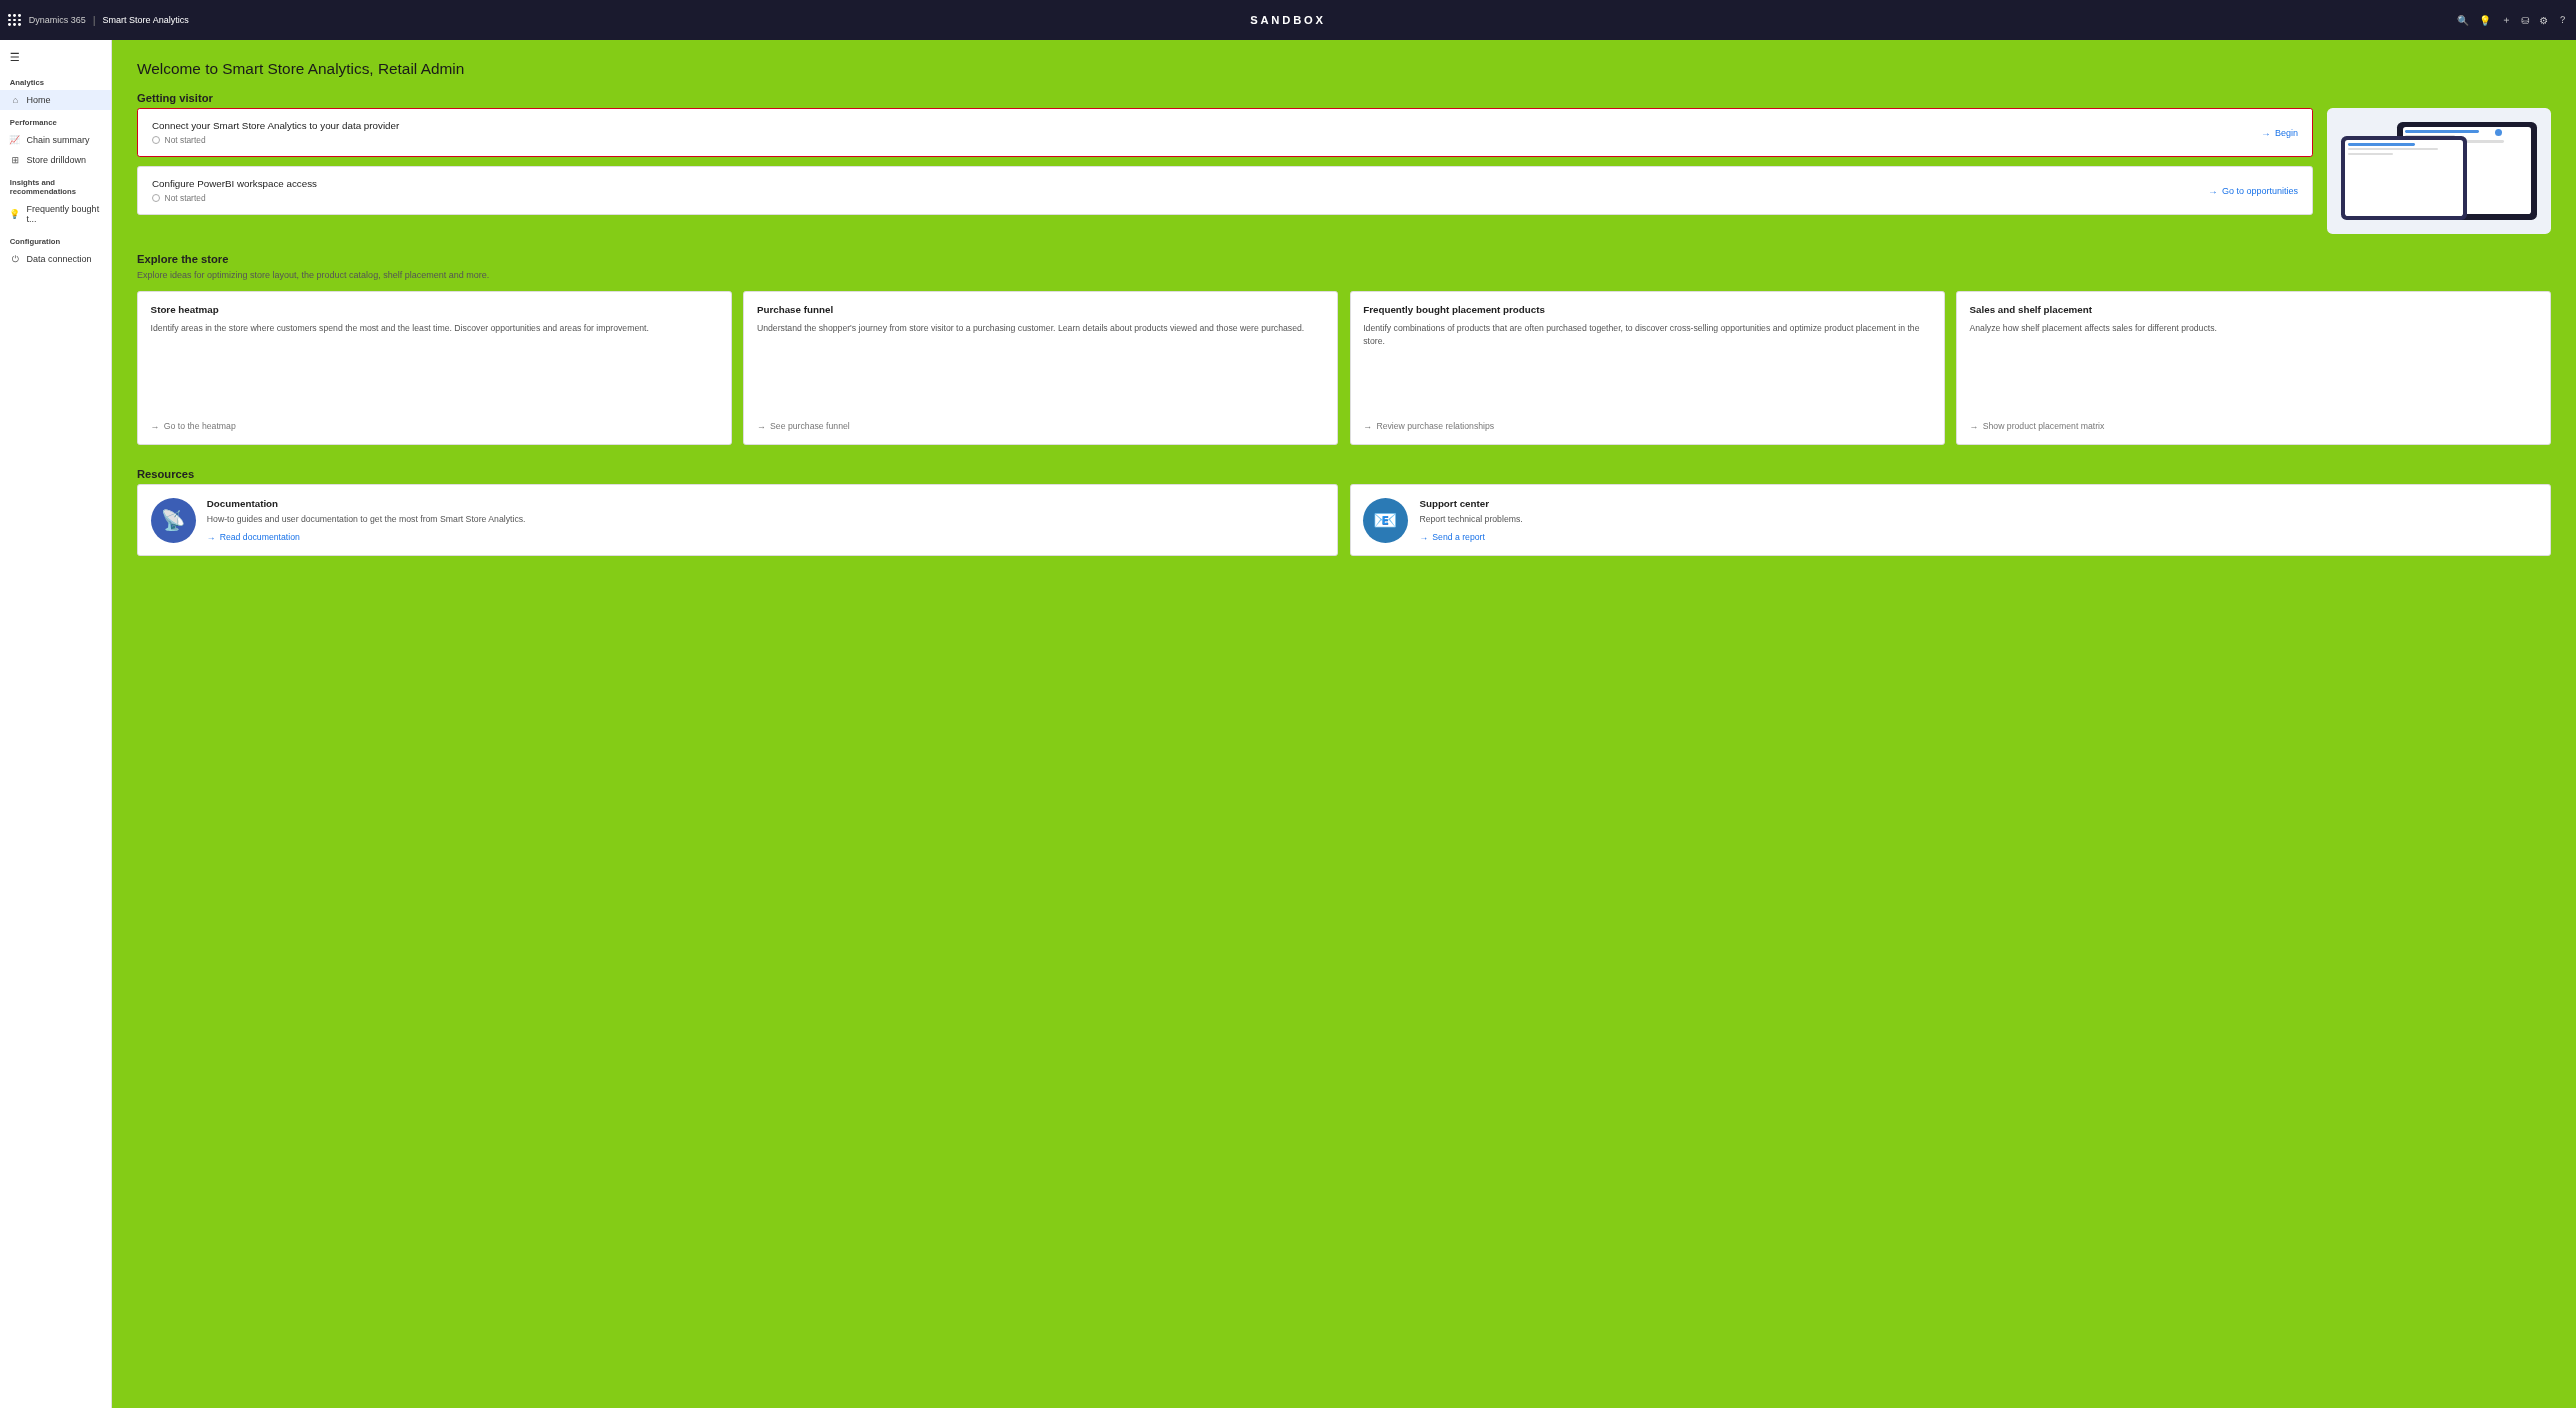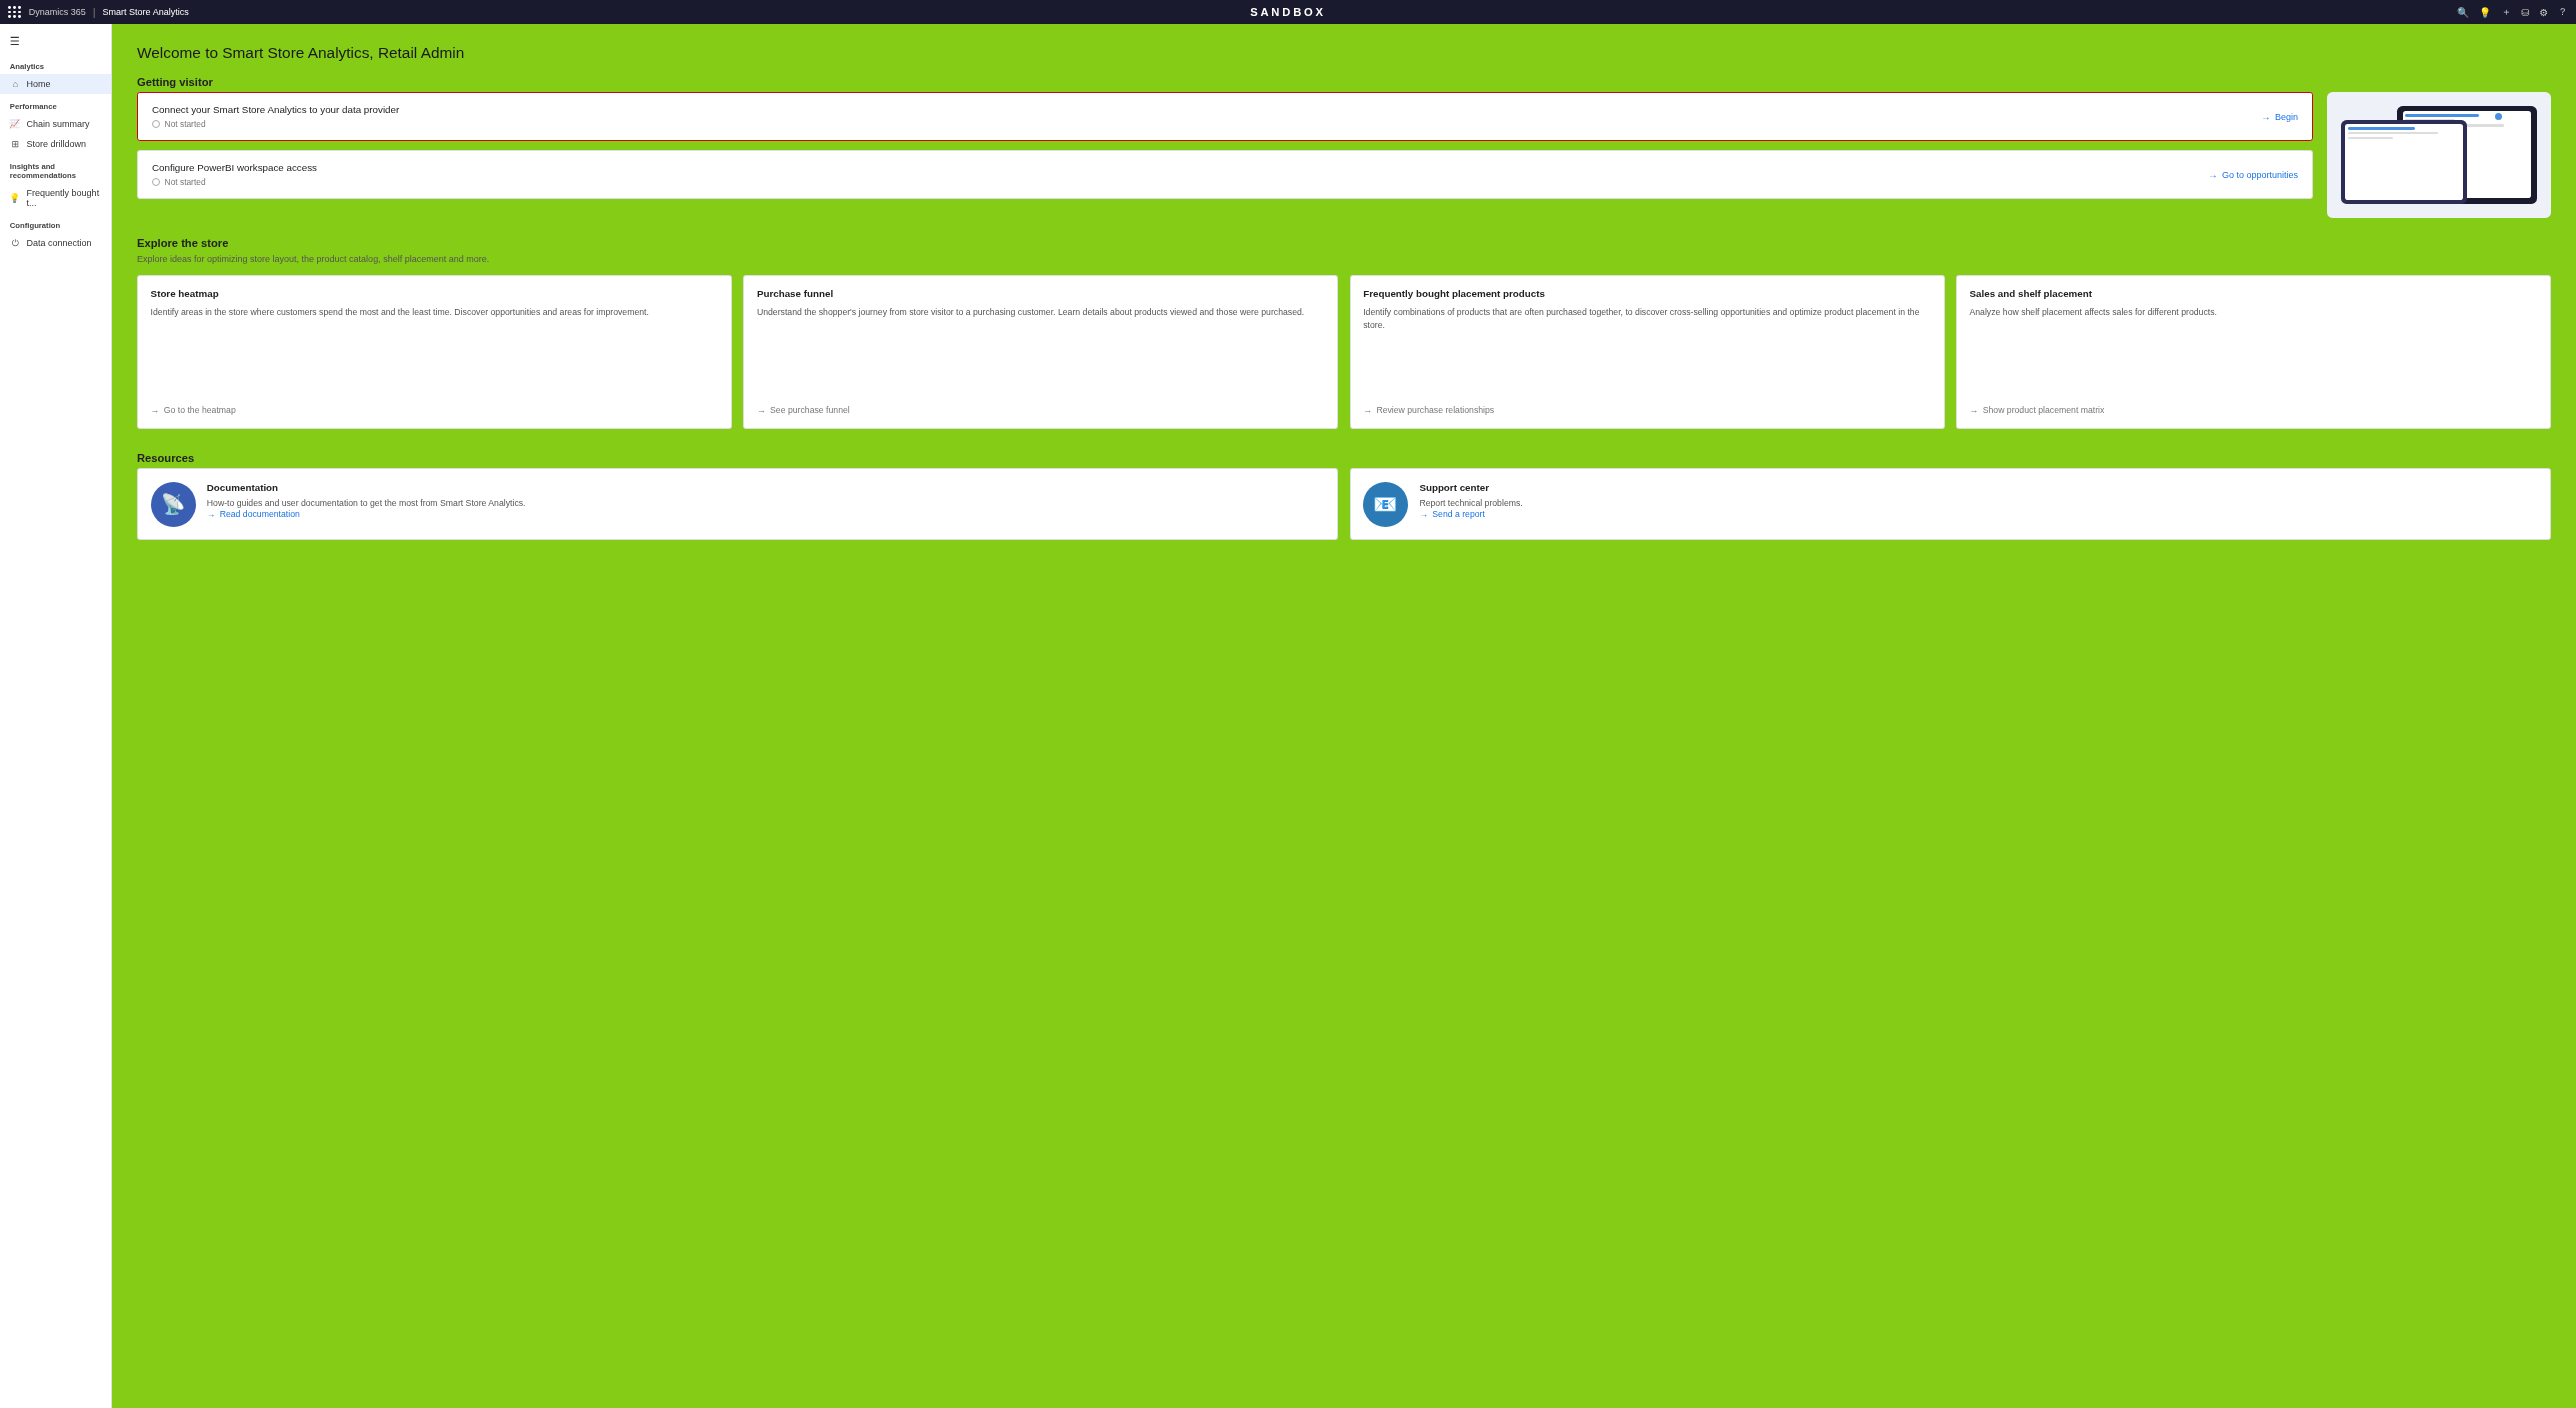--- a/index.html
+++ b/index.html
@@ -4,21 +4,21 @@
   <style>
     * { box-sizing: border-box; margin: 0; padding: 0; }
     body { font-family: 'Segoe UI', Arial, sans-serif; background: #f5f5f5; display: flex; flex-direction: column; height: 100vh; overflow: hidden; }
 
     
     .topbar {
       background: #1a1a2e;
       color: white;
       display: flex;
       align-items: center;
-      height: 24px;
+      height: 40px;
       padding: 0 8.4px;
       flex-shrink: 0;
       position: relative;
     }
     .topbar-left { display: flex; align-items: center; gap: 7px; }
     .topbar-dots { display: grid; grid-template-columns: repeat(3,3.5px); gap: 1.4px; cursor: pointer; }
     .topbar-dots span { width: 2.8px; height: 2.8px; background: white; border-radius: 50%; display: block; }
     .topbar-brand { font-size: 9px; color: #ccc; }
     .topbar-appname { font-size: 9px; color: white; }
     .topbar-title {
@@ -127,21 +127,21 @@
     }
     .resource-icon-circle {
       width: 45px; height: 45px; border-radius: 50%; flex-shrink: 0;
       display: flex; align-items: center; justify-content: center;
       font-size: 19.6px;
     }
     .resource-icon-circle.blue { background: #3b5eb5; }
     .resource-icon-circle.teal { background: #2b7ab5; }
     .resource-content {}
     .resource-title { font-size: 9.8px; font-weight: 600; color: #222; margin-bottom: 4.2px; }
-    .resource-desc { font-size: 8.7px; color: #555; line-height: 1.4; }
+    .resource-desc { font-size: 8.7px; color: #555; margin-bottom: 7px; line-height: 1.4; }
     .resource-link { display: flex; align-items: center; gap: 4.2px; color: #1a73e8; font-size: 8.7px; cursor: pointer; }
   </style>
 </head>
 <body>
 
 <div class="topbar">
   <div class="topbar-left">
     <div class="topbar-dots">
       <span></span>
         <span></span>

